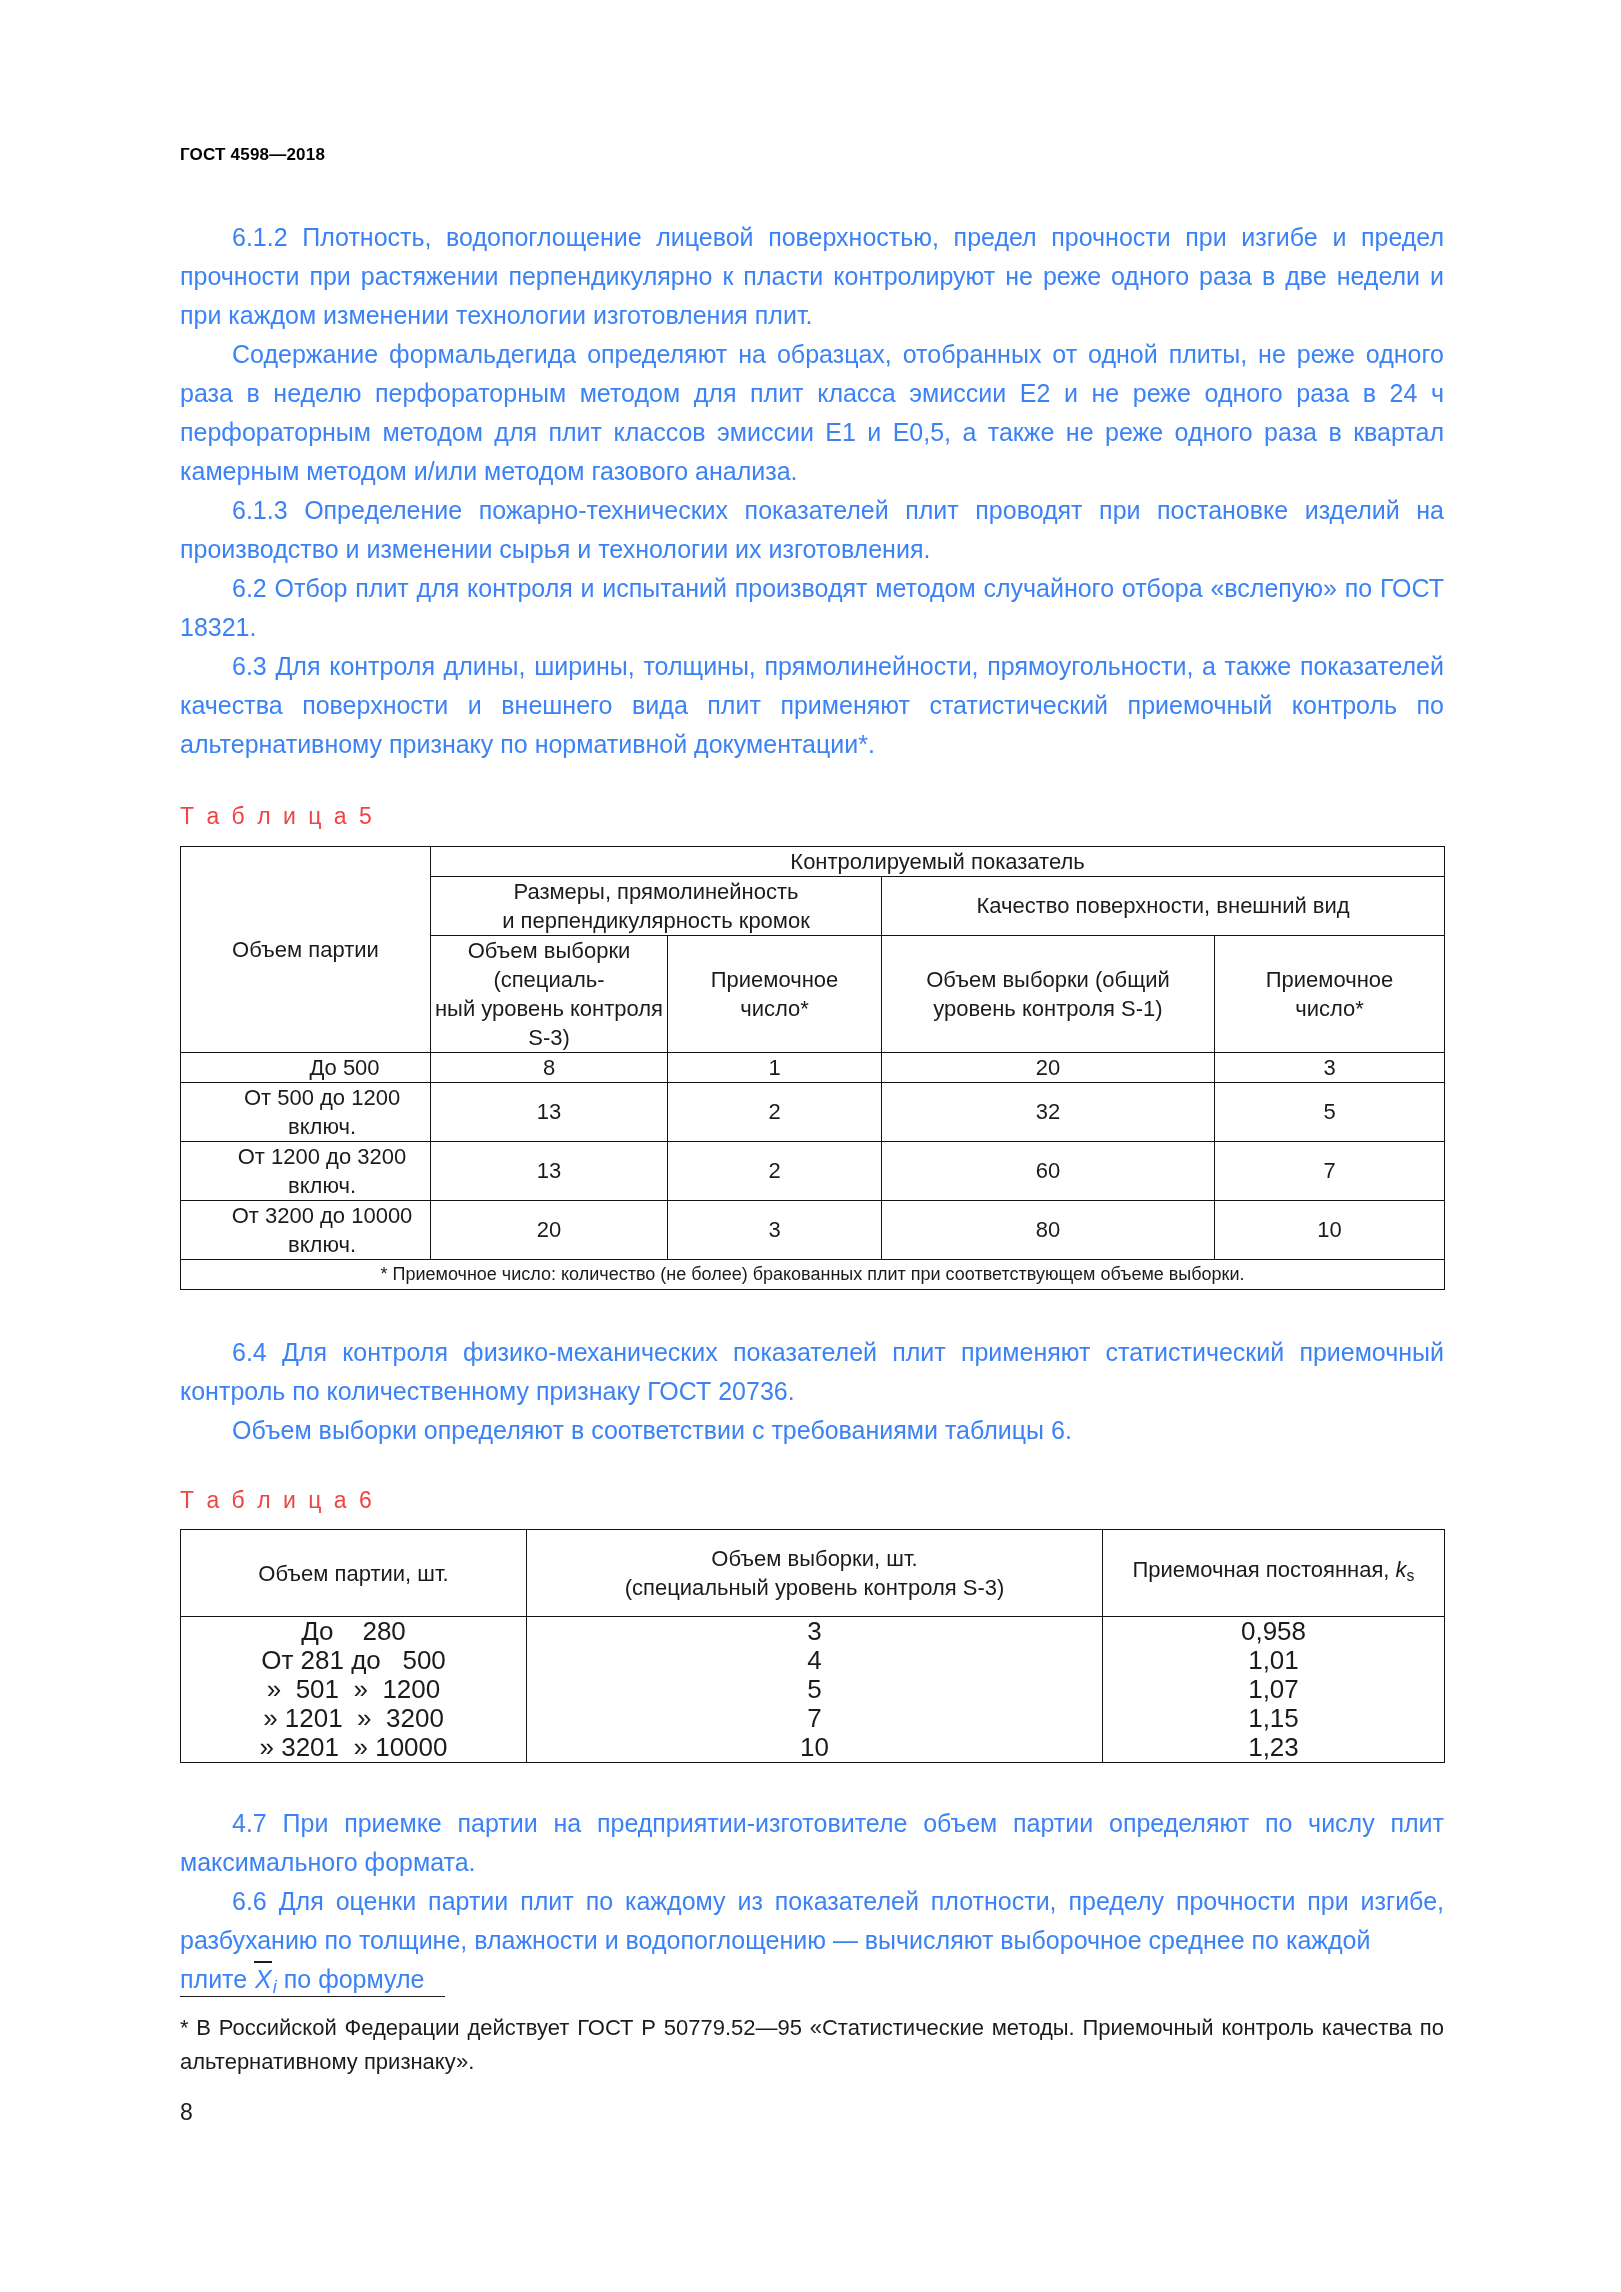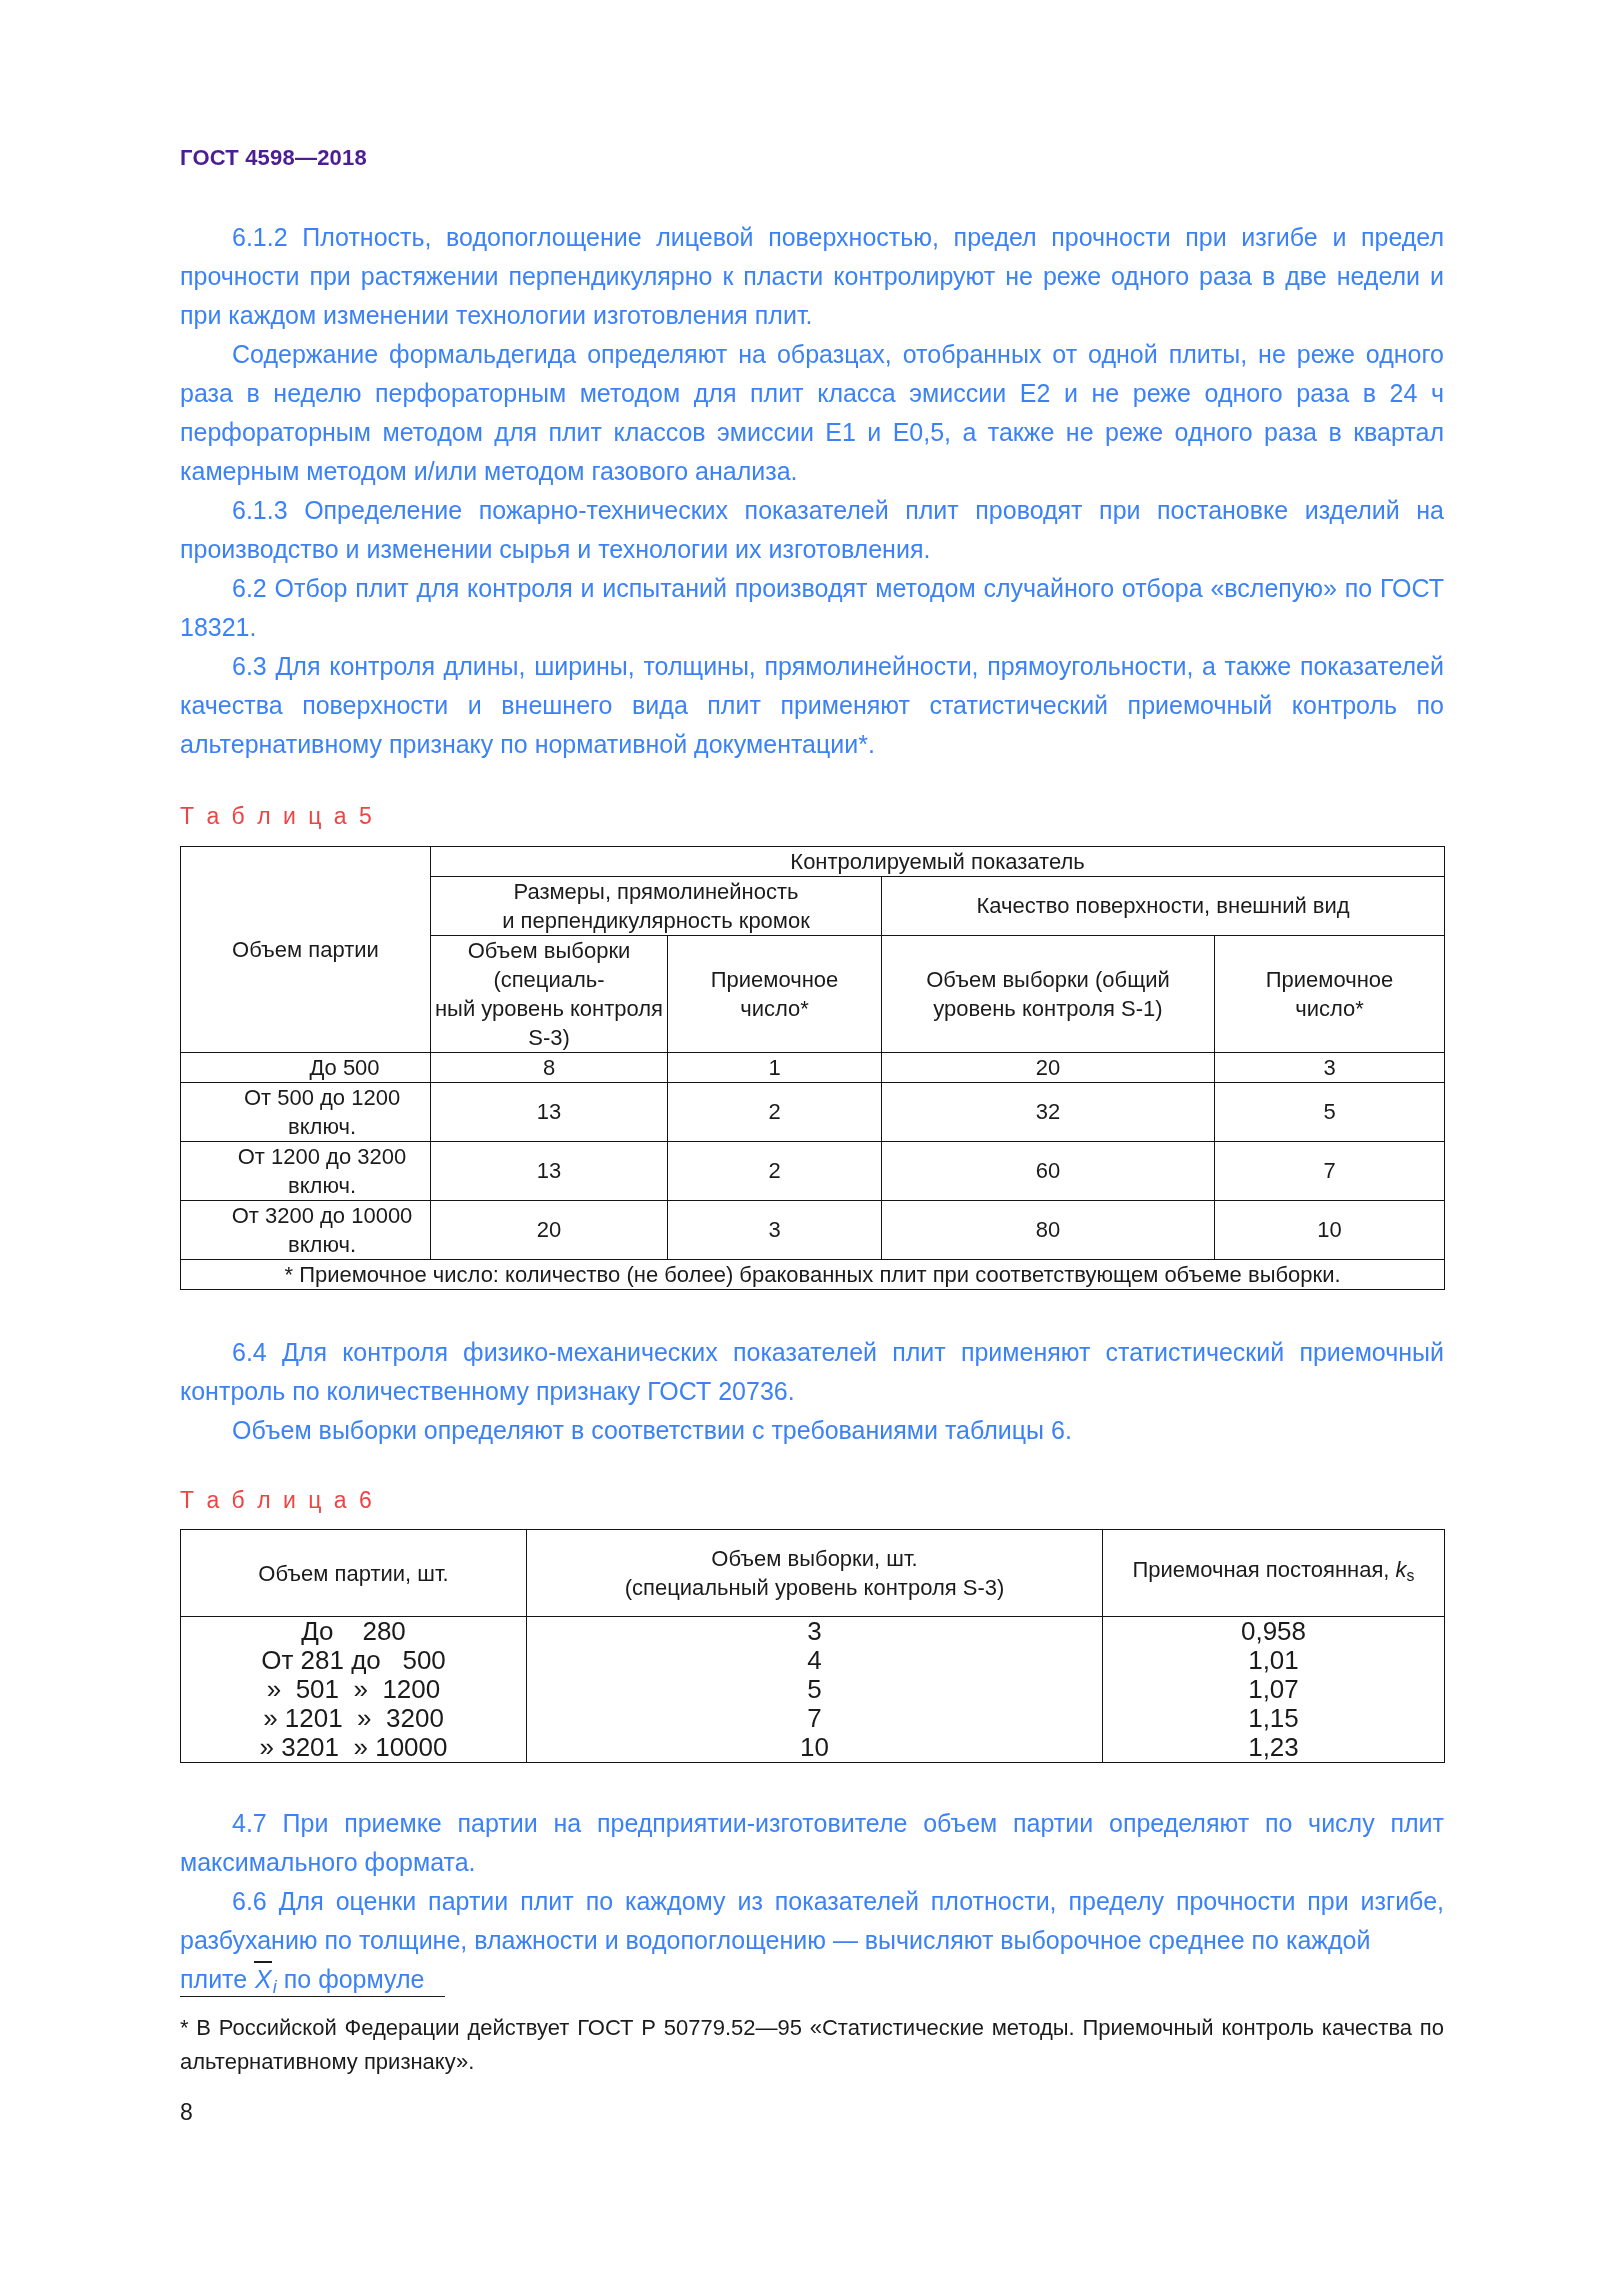--- a/index.html
+++ b/index.html
@@ -19,24 +19,24 @@
     background: #ffffff;
     box-sizing: border-box;
     overflow: hidden;
   }
 
   
   .doc-header {
     position: absolute;
     left: 180px;
     top: 145px;
-    font-size: 22px;
+    font-size: 17px;
     font-weight: bold;
     letter-spacing: 0.2px;
-    color: #4c1d95;
+    color: #000000;
   }
 
   
   .body-block {
     position: absolute;
     left: 180px;
     top: 218px;
     width: 1264px;
   }
   p.par {
@@ -77,21 +77,21 @@
   }
   table.gost th.h, table.gost td.h {
     font-weight: normal;
   }
   .cellpad   { padding: 8.8px 7.8px; }
   .cellpad-s { padding: 6.9px 5.9px; }
   .rowcell   { padding: 12.7px 7.8px; }
   .t5-foot {
     text-align: left;
     padding: 11.8px 9.8px 11.8px 39px;
-    font-size: 22px;
+    font-size: 18px;
   }
 
   
   .t5-label {
     display: block;
     text-align: center;
     padding-left: 33px;
   }
   .t5-label.first {
     padding-left: 78px;

